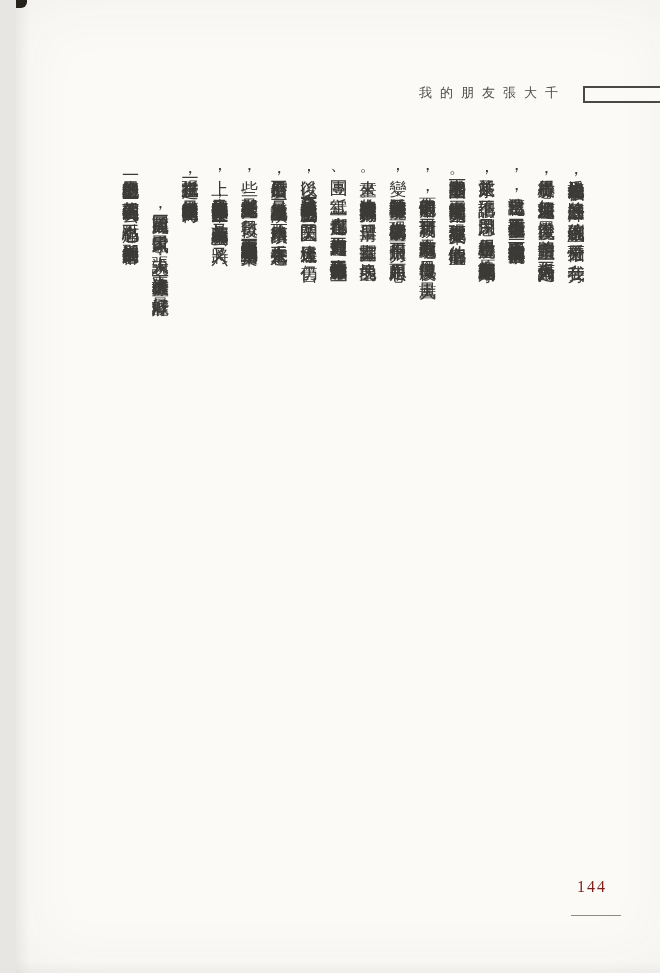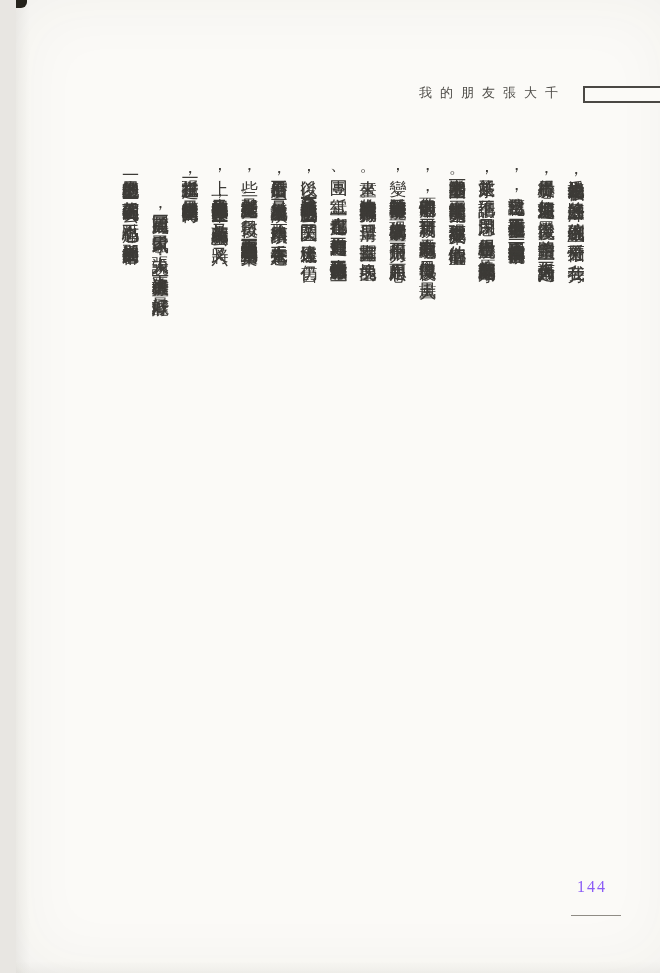--- a/index.html
+++ b/index.html
@@ -46,21 +46,21 @@
     width:29.7px;          
     height:672px;
     line-height:29.7px;    
     white-space:nowrap;
   }
   .body-text .col.indent { padding-top:35.4px; } 
   
   .page-number {
     position:absolute; top:878px; left:561px;
     font-size:16px; letter-spacing:2px;
-    color:#8b5cf6;
+    color:#7f1d1d;
   }
   .page-number-rule {
     position:absolute; top:915px; left:555px;
     width:50px; height:0;
     border-top:1.5px solid #8f8c85;
   }
   
   .edge-shade-left {
     position:absolute; top:0; left:0; width:14px; height:100%;
     background:linear-gradient(to right, rgba(90,85,75,0.07), rgba(90,85,75,0));

